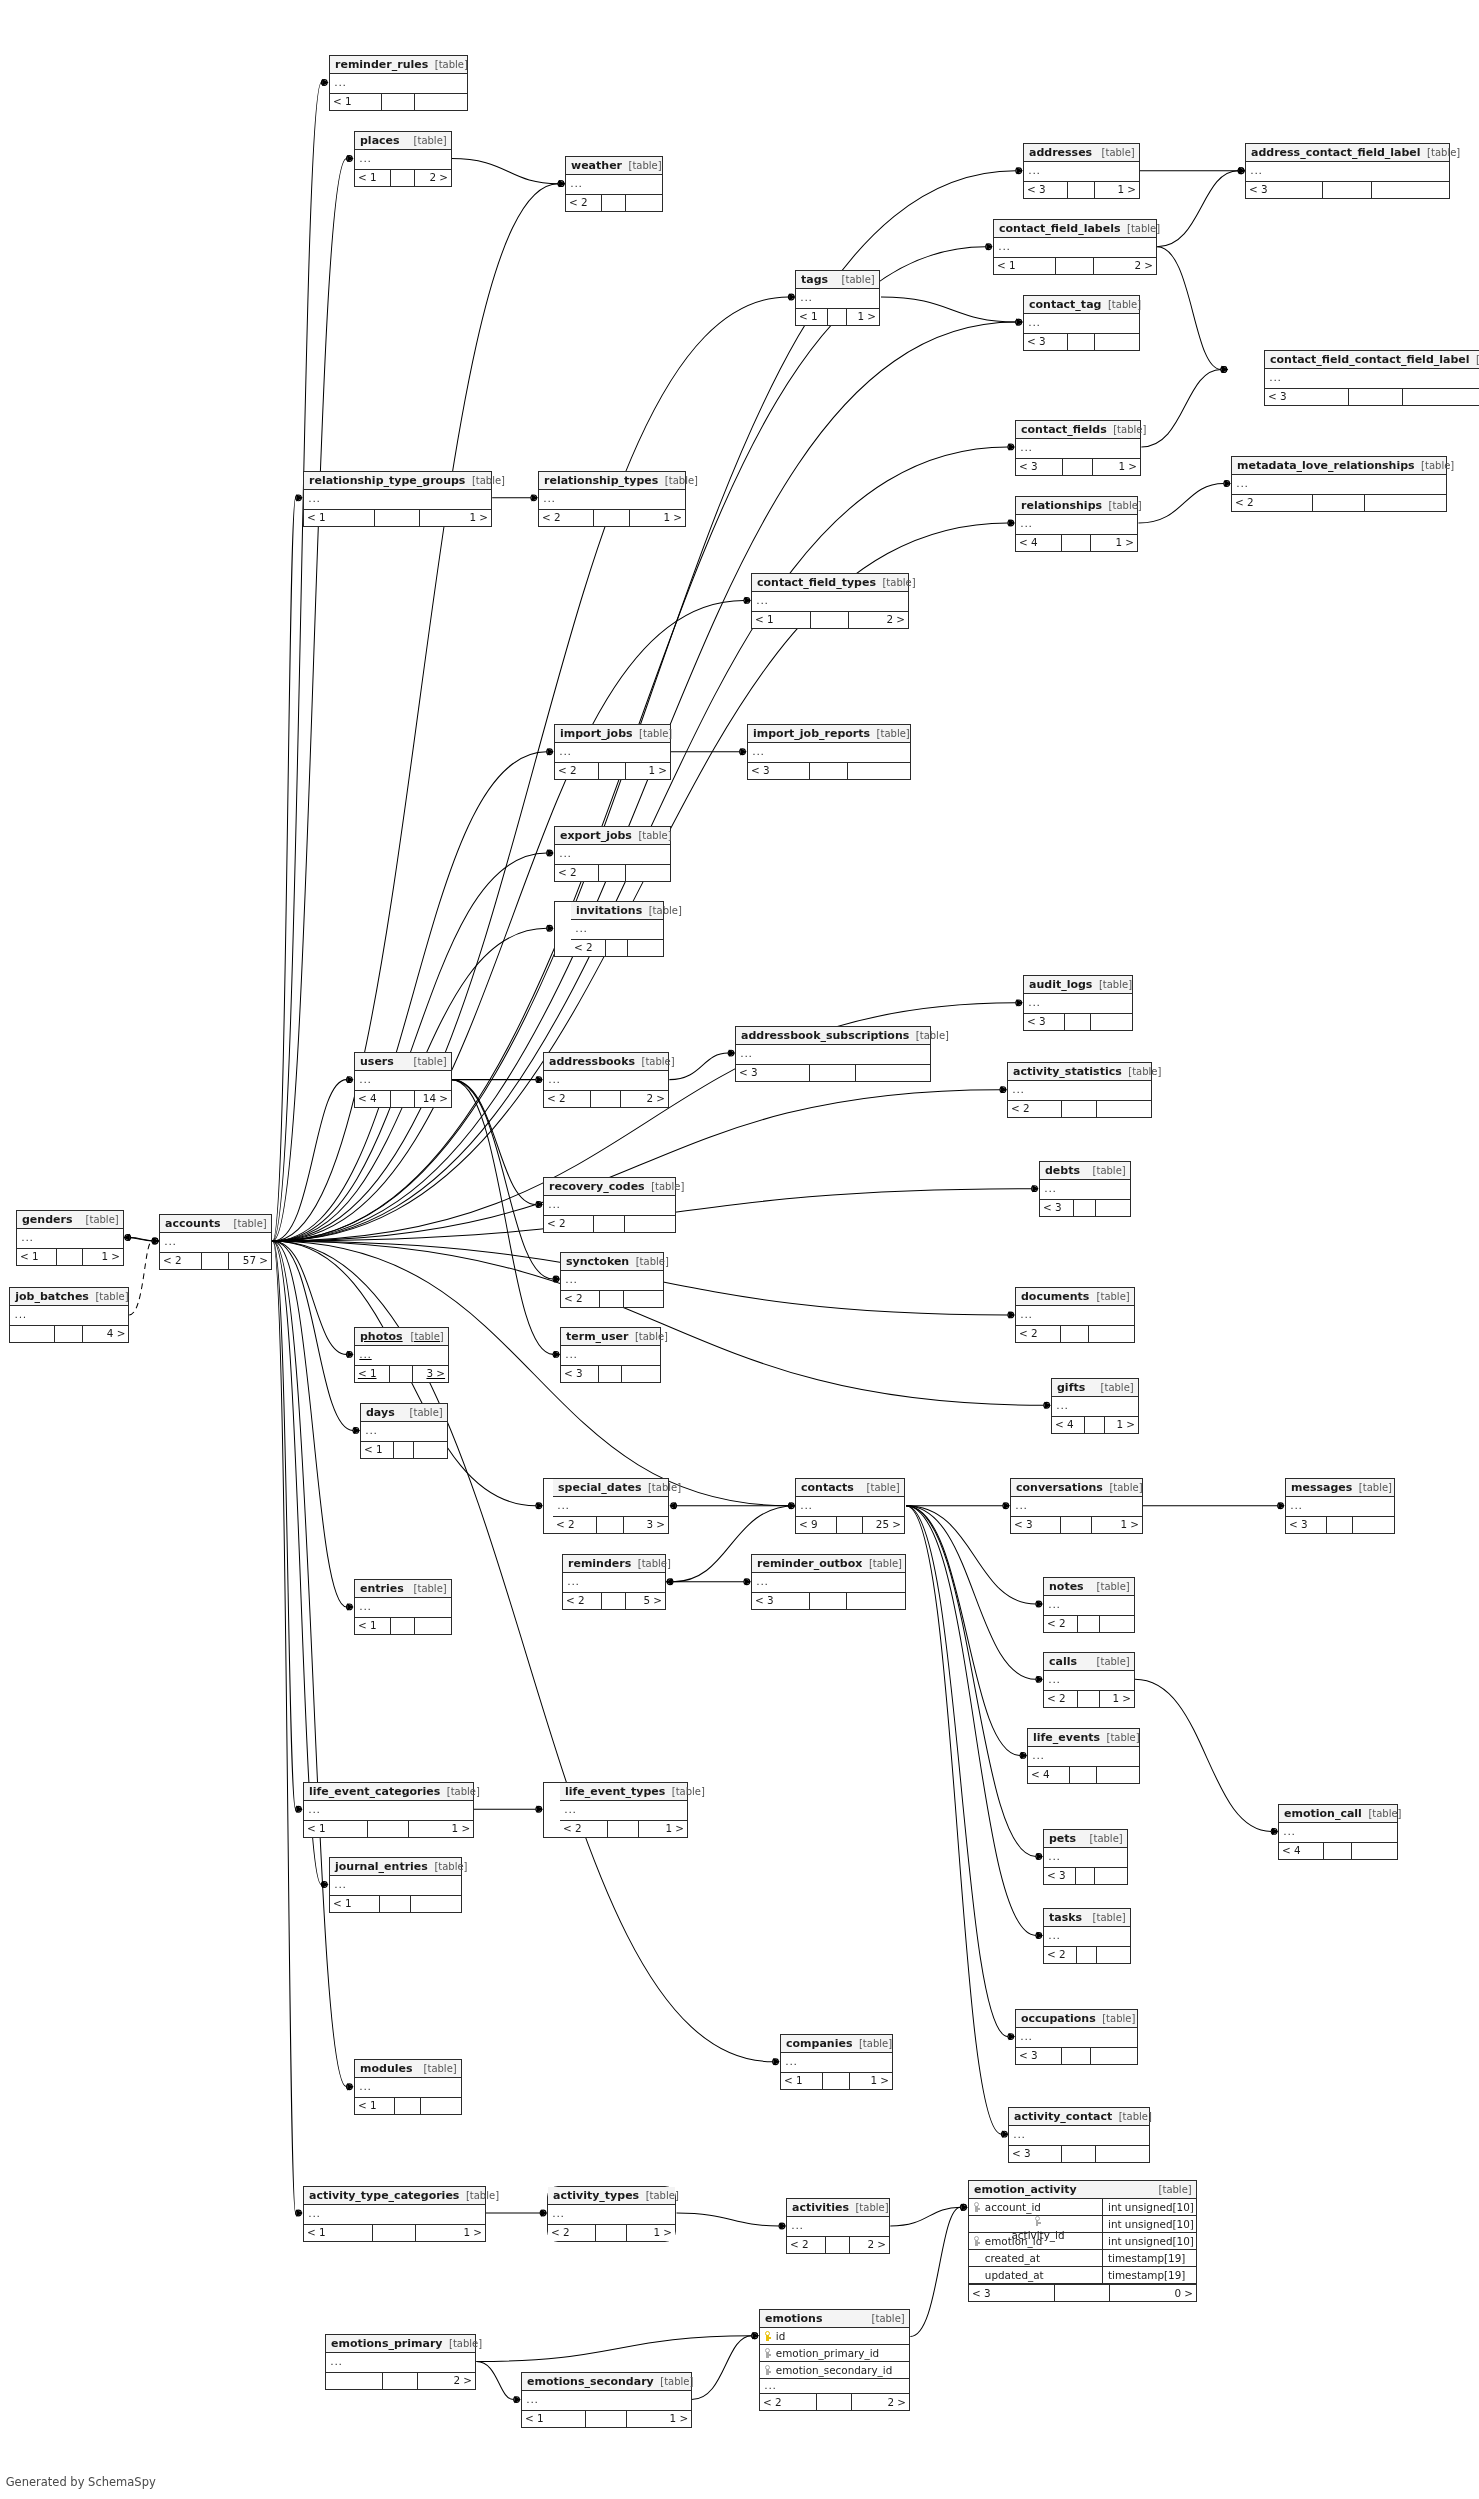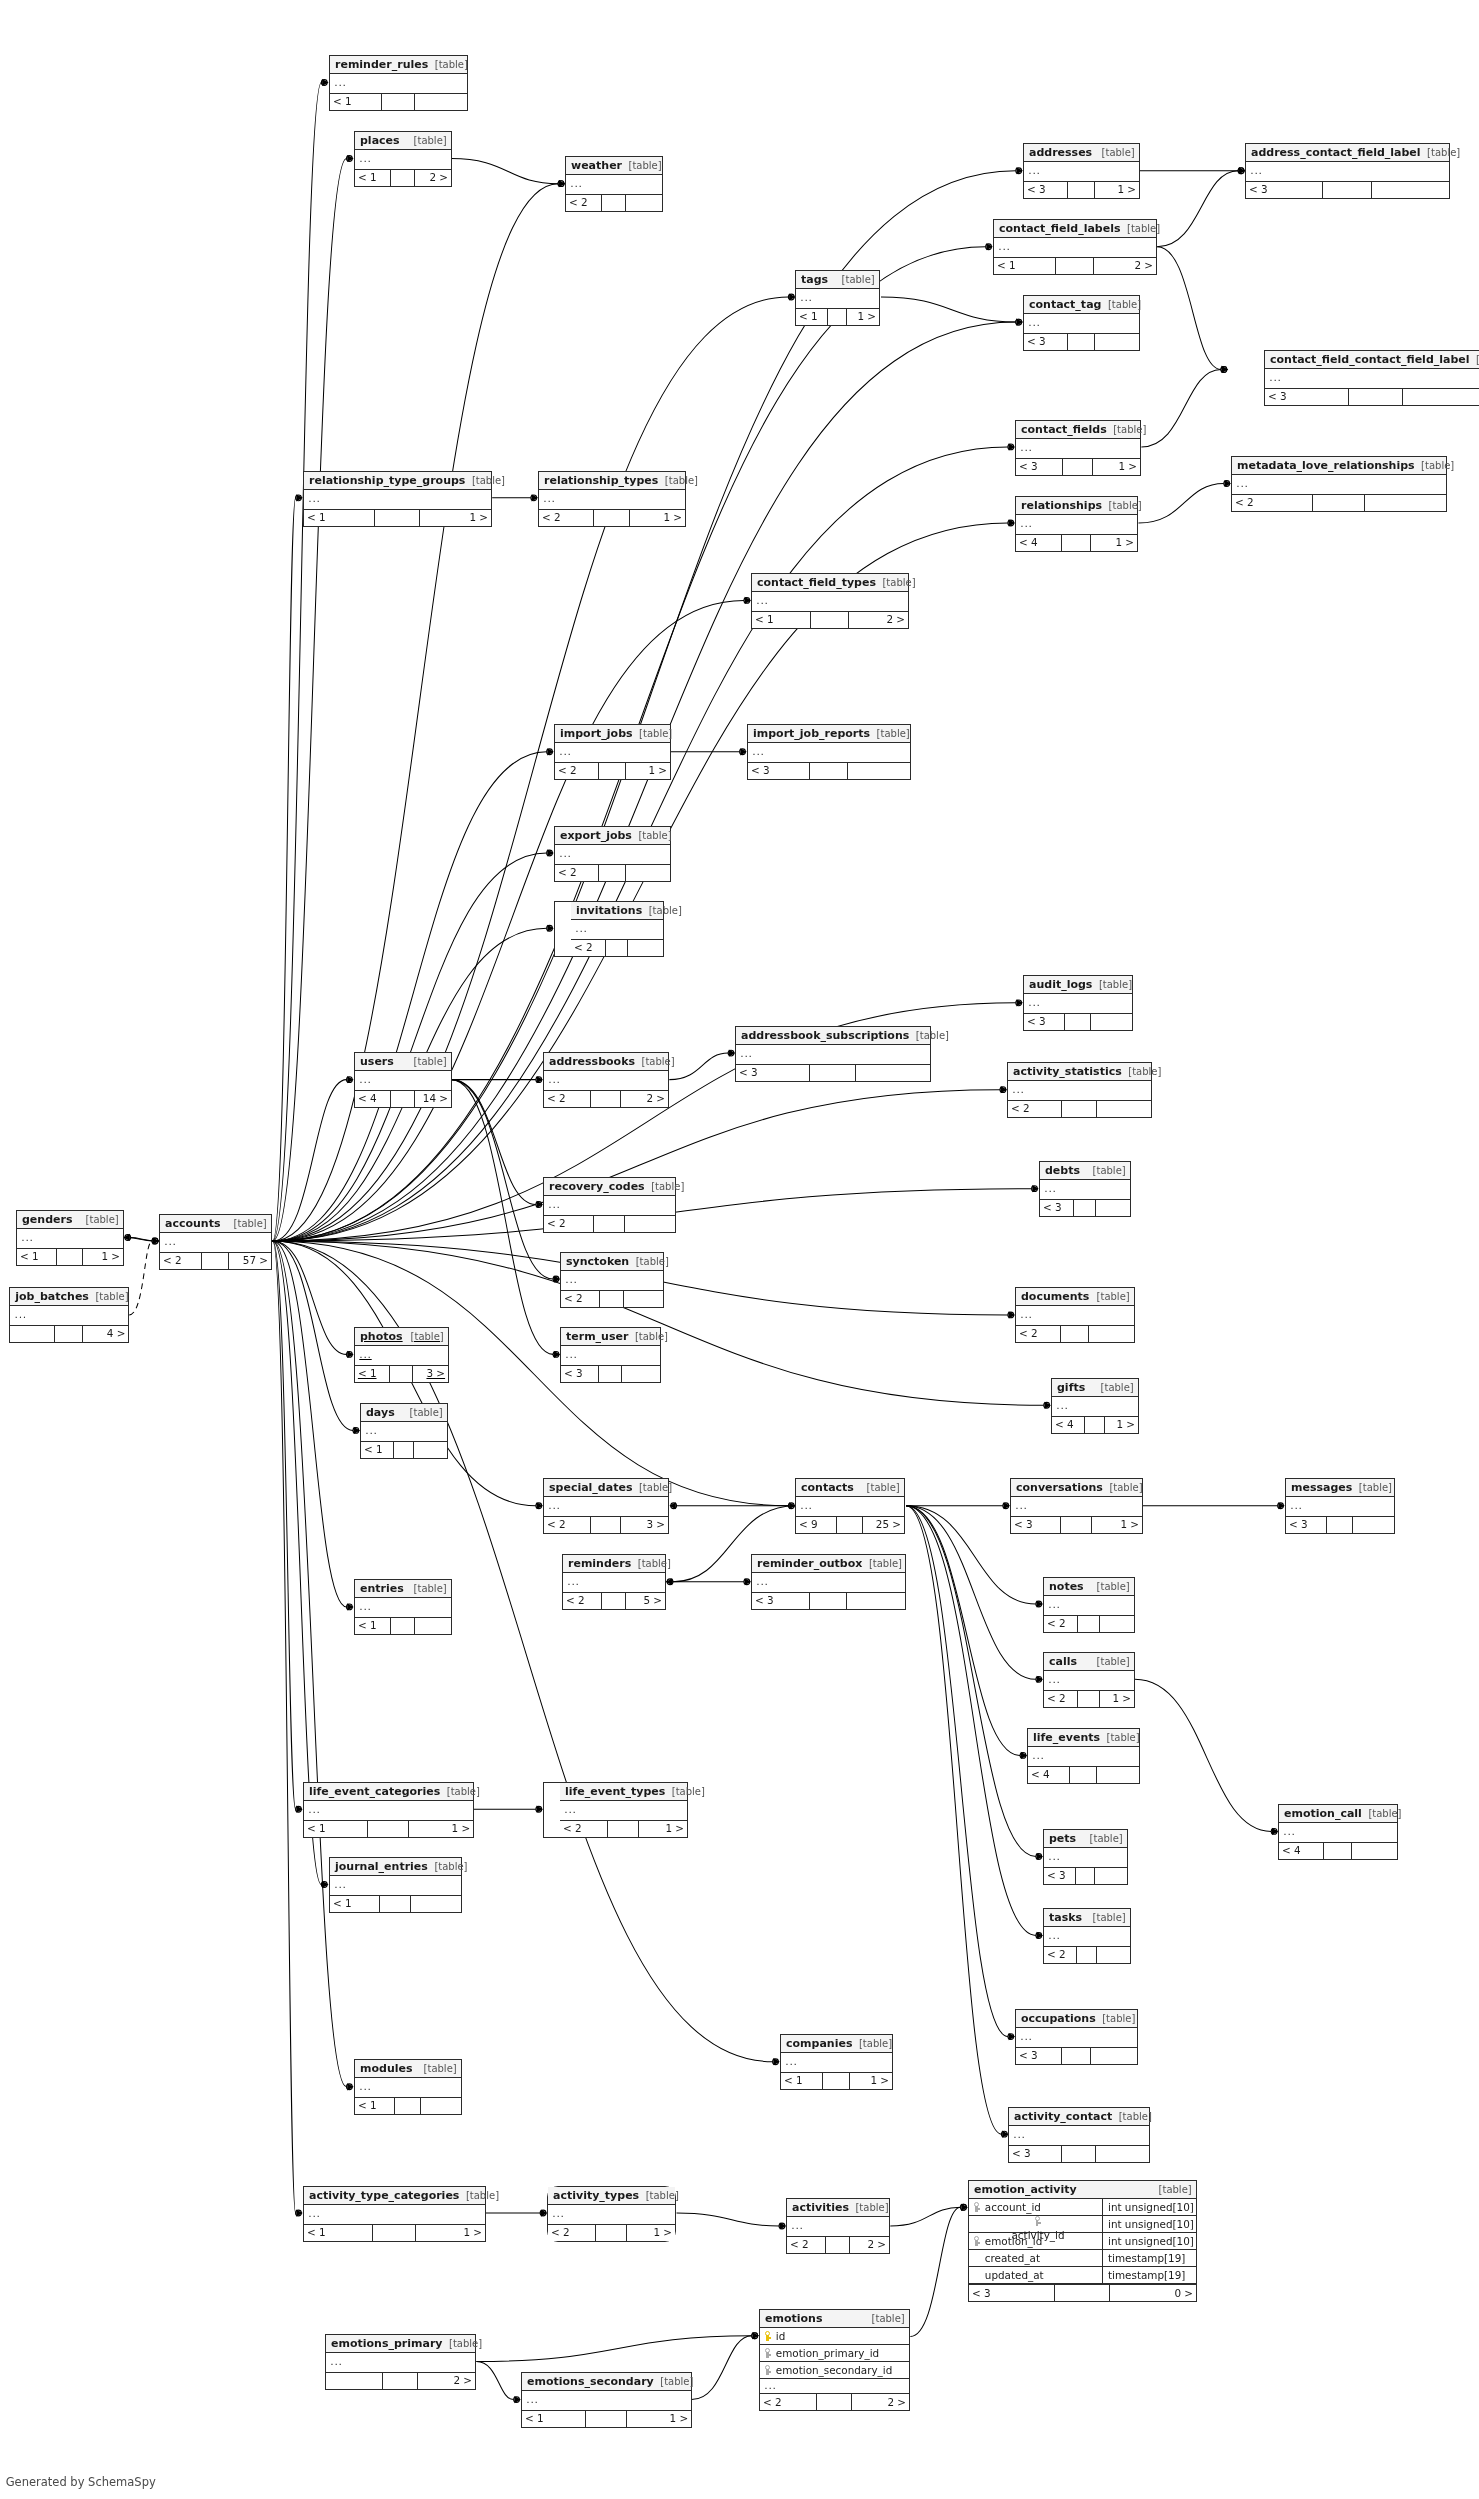--- a/index.html
+++ b/index.html
@@ -778,21 +778,21 @@
           <span class="tname">days</span>
           <span class="ttag">[table]</span>
         </div>
         <div class="body">...</div>
         <div class="foot">
           <div class="c l" style="width: 38%;">&lt; 1</div>
           <div class="c m" style="width: 24%;"></div>
           <div class="c r" style="width: 38%;"></div>
         </div>
       </div>
-      <div class="tbl" style="left: 543px; top: 1478px; width: 126px;">
+      <div class="tbl" style="left: 543px; top: 1478px; width: 126px; padding-left: 9px;">
         <div class="hdr">
           <span class="tname">special_dates</span>
           <span class="ttag">[table]</span>
         </div>
         <div class="body">...</div>
         <div class="foot">
           <div class="c l" style="width: 38%;">&lt; 2</div>
           <div class="c m" style="width: 24%;"></div>
           <div class="c r" style="width: 38%;">3 &gt;</div>
         </div>

